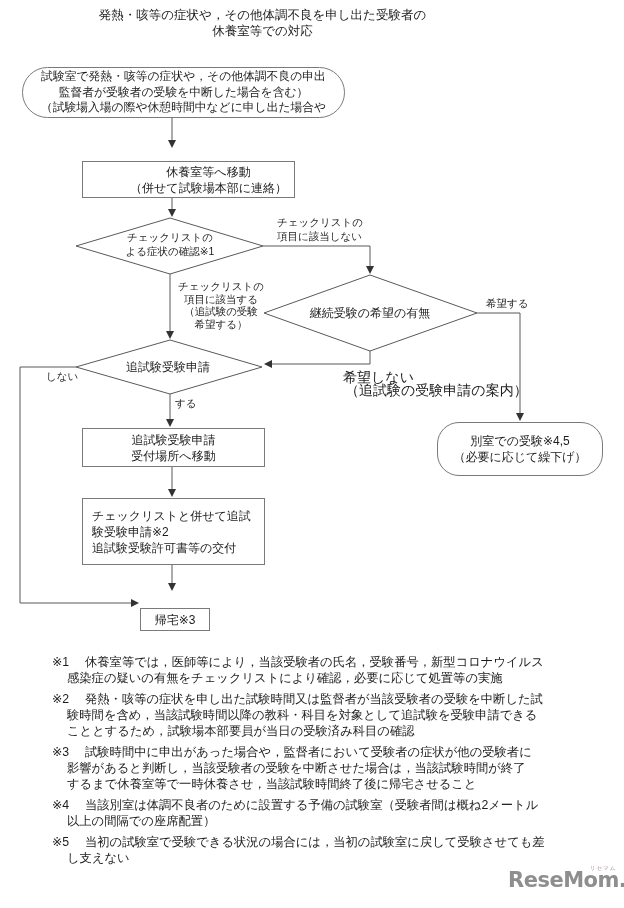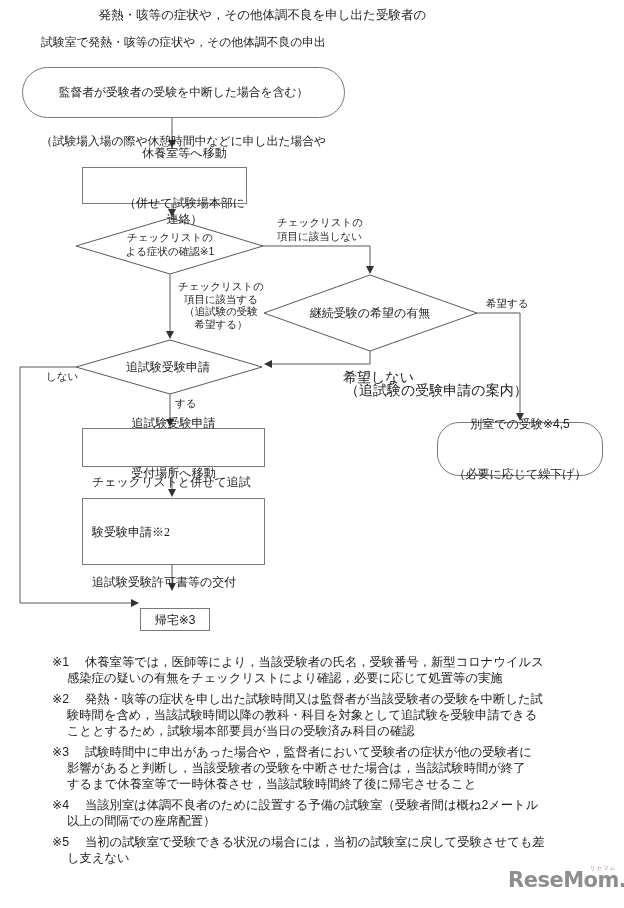--- a/index.html
+++ b/index.html
@@ -3,25 +3,25 @@
 <meta charset="utf-8">
 <style>
   html,body{margin:0;padding:0;background:#ffffff;}
   body{font-family:"Liberation Sans","DejaVu Sans",sans-serif;color:#1c1c1c;}
   .page{position:relative;width:624px;height:908px;background:#fff;overflow:hidden;}
   .overlay{position:absolute;left:0;top:0;z-index:1;}
   .title{position:absolute;left:0;top:7px;width:525px;text-align:center;
          font-size:12.5px;line-height:16px;z-index:2;}
   .node{position:absolute;z-index:3;background:#fff;border:1px solid #7a7a7a;
         display:flex;flex-direction:column;justify-content:center;align-items:center;
-        font-size:12px;line-height:16px;text-align:center;box-sizing:border-box;gap:34px;}
+        font-size:12px;line-height:16px;text-align:center;box-sizing:border-box;}
   .stadium{border-radius:26px;}
   .stadium2{border-radius:22px;}
   .start-node{font-size:11.8px;line-height:15.5px;}
-  .left-align{align-items:flex-start;text-align:left;padding:4px 9px;font-family:Liberation Serif, serif;}
+  .left-align{align-items:flex-start;text-align:left;padding:4px 9px;}
   .dtext{position:absolute;z-index:4;text-align:center;}
   .lbl{position:absolute;z-index:4;}
   .fs105{font-size:10.5px;line-height:14px;}
   .fs10{font-size:14px;line-height:13px;}
   .fs12{font-size:12px;line-height:15px;}
   .applicable{text-align:center;line-height:12.5px;}
   .footnotes{position:absolute;left:52px;top:654px;width:524px;z-index:2;
              font-size:12.3px;line-height:16px;}
   .fn-item{margin-bottom:5px;}
   .fn-first{display:flex;}
@@ -33,20 +33,21 @@
   .logo-ruby{position:absolute;top:-3px;right:10px;font-size:5.5px;color:#a98f8f;
              letter-spacing:1px;}
 </style>
 </head>
 <body>
 
 <div class="page">
 
   <div class="title">
     <div>発熱・咳等の症状や，その他体調不良を申し出た受験者の</div>
+    <div>休養室等での対応</div>
   </div>
 
   <svg class="overlay" width="624" height="908" viewBox="0 0 624 908">
     <g stroke="#595959" stroke-width="1" fill="none">
       <path d="M172 118 V141"></path>
       <path d="M172 186 V210"></path>
       <polygon points="170,218 263,246 170,274 76,246" fill="#ffffff"></polygon>
       <path d="M263 246 H370 V267"></path>
       <polygon points="370,275 477,313 370,351 264,313" fill="#ffffff"></polygon>
       <path d="M477 313 H520 V414"></path>
@@ -71,21 +72,21 @@
       <polygon points="168,583 176,583 172,591"></polygon>
     </g>
   </svg>
 
   <div class="node stadium start-node" style="left:22px;top:67px;width:323px;height:51px;">
     <div>試験室で発熱・咳等の症状や，その他体調不良の申出</div>
     <div>監督者が受験者の受験を中断した場合を含む）</div>
     <div>（試験場入場の際や休憩時間中などに申し出た場合や</div>
   </div>
 
-  <div class="node" style="left:82px;top:167px;width:165px;height:37px;padding-left:40px;">
+  <div class="node" style="left:82px;top:161px;width:213px;height:37px;padding-left:40px;">
     <div>休養室等へ移動</div>
     <div>（併せて試験場本部に連絡）</div>
   </div>
 
   <div class="dtext fs105" style="left:88px;top:231px;width:164px;line-height:13.5px;">
     <div>チェックリストの</div>
     <div>よる症状の確認※1</div>
   </div>
 
   <div class="dtext fs12" style="left:280px;top:306px;width:180px;">

